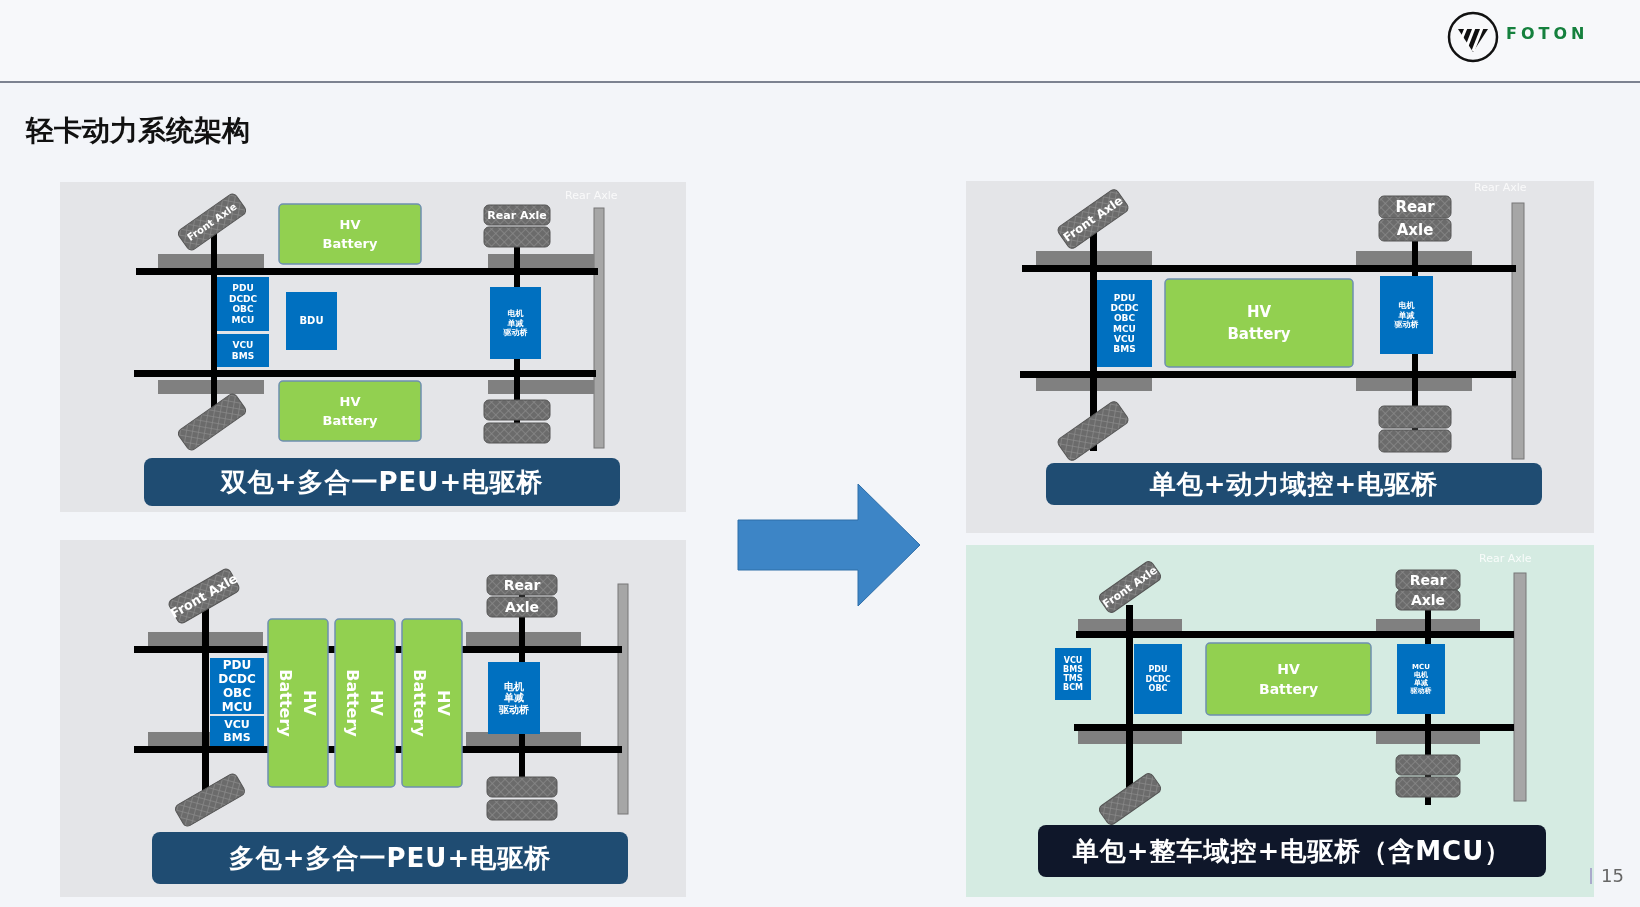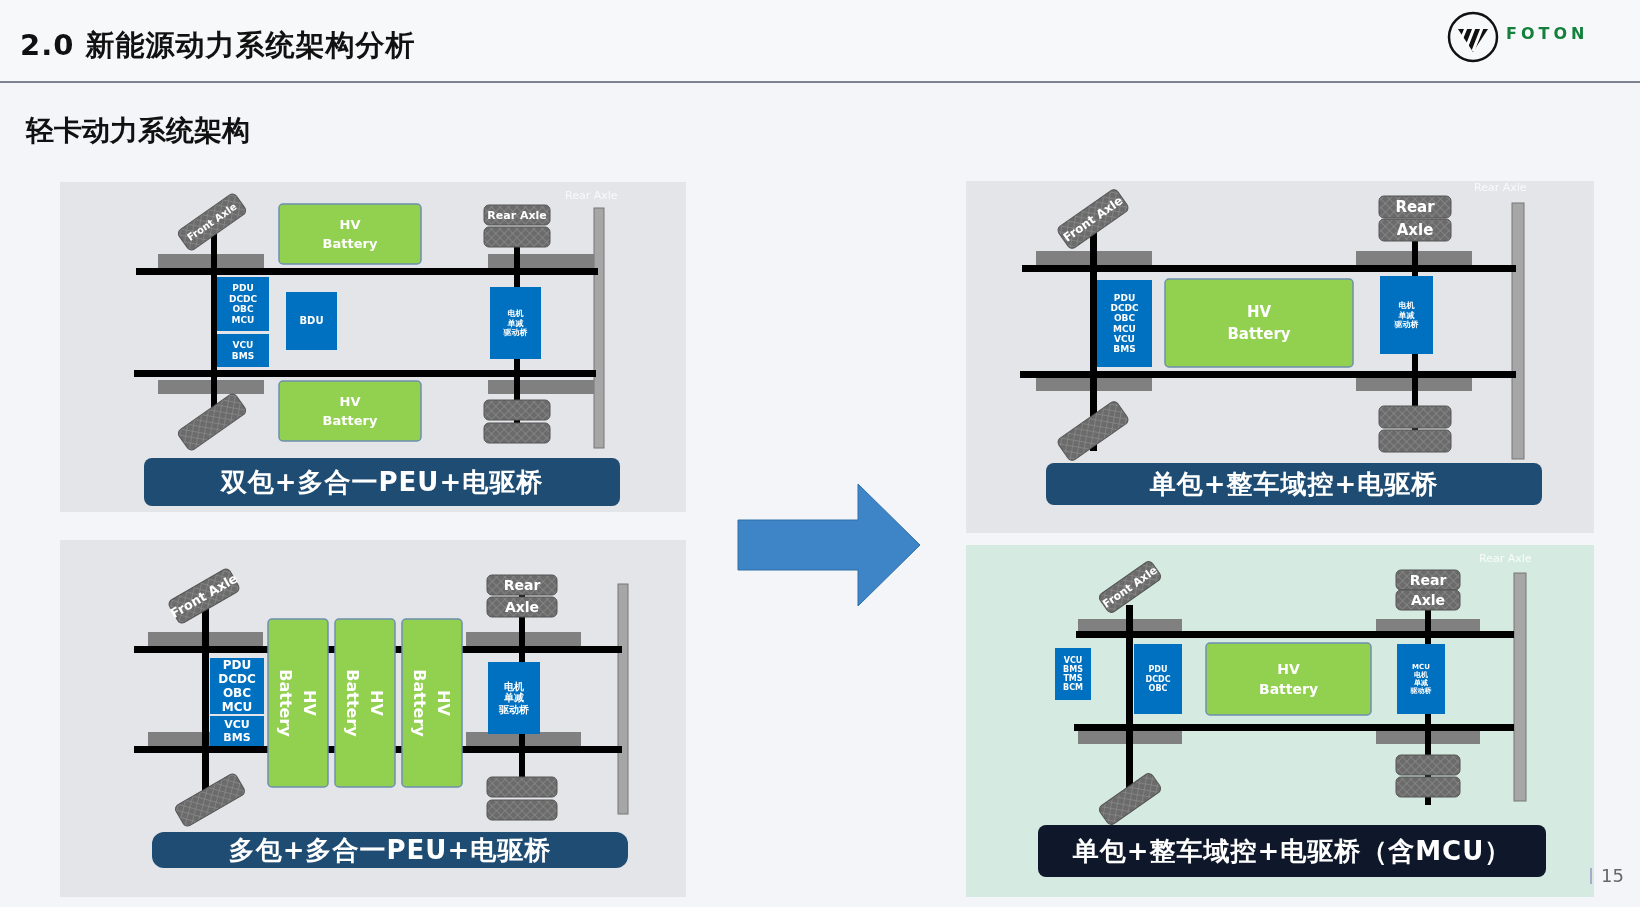--- a/index.html
+++ b/index.html
@@ -19,21 +19,20 @@
 .caption.green{background:#0f172a}
 .arrow{position:absolute;left:736px;top:482px}
 .page-num{position:absolute;left:1601px;top:865px;font-size:18px;color:#666}
 .page-bar{position:absolute;left:1590px;top:868px;width:2px;height:16px;background:#aac}
 svg text{font-family:"DejaVu Sans","Liberation Sans",sans-serif}
 </style>
 </head>
 <body>
 
 <div class="header">
-  <div class="title">2.0 新能源动力系统架构分析</div>
   <svg class="logo" viewBox="0 0 54 54">
     <circle cx="27" cy="27" r="24" fill="none" stroke="#111" stroke-width="2.5"></circle>
     <path d="M12 19 L42 19 L27 42 Z" fill="#111"></path>
     <path d="M20 18 L15 30" stroke="#fff" stroke-width="3"></path>
     <path d="M28 18 L21 36" stroke="#fff" stroke-width="3"></path>
     <path d="M36 18 L27 41" stroke="#fff" stroke-width="3"></path>
   </svg>
   <div class="logo-text">FOTON</div>
 </div>
 <div class="rule"></div>
@@ -163,21 +162,21 @@
       <text x="177" y="156.9" text-anchor="middle" font-size="12" font-weight="bold" fill="#fff">OBC</text>
       <text x="177" y="170.70000000000002" text-anchor="middle" font-size="12" font-weight="bold" fill="#fff">MCU</text>
       <rect x="150" y="176" width="54" height="30" fill="#0070c0"></rect>
       <text x="177" y="188.34166666666667" text-anchor="middle" font-size="11" font-weight="bold" fill="#fff">VCU</text>
       <text x="177" y="200.99166666666667" text-anchor="middle" font-size="11" font-weight="bold" fill="#fff">BMS</text>
       <rect x="428" y="122" width="52" height="72" fill="#0070c0"></rect>
       <text x="454" y="149.83333333333334" text-anchor="middle" font-size="10" font-weight="bold" fill="#fff">电机</text>
       <text x="454" y="161.33333333333334" text-anchor="middle" font-size="10" font-weight="bold" fill="#fff">单减</text>
       <text x="454" y="172.83333333333334" text-anchor="middle" font-size="10" font-weight="bold" fill="#fff">驱动桥</text>
     </svg>
-  <div class="caption navy" style="left:92px;top:292px;width:476px;height:36px;border-radius:12px;">多包+多合一PEU+电驱桥</div>
+  <div class="caption navy" style="left:92px;top:292px;width:476px;height:52px;">多包+多合一PEU+电驱桥</div>
 </div>
 
 <svg class="arrow" width="186" height="126">
   <polygon points="2,38 122,38 122,2 184,63 122,124 122,88 2,88" fill="#3d85c6" stroke="#2f6ea8" stroke-width="1"></polygon>
 </svg>
 
 <div class="panel" style="left:966px;top:181px;width:628px;height:352px;">
   <svg class="diagram" width="628" height="352" id="svg2">
       <defs>
         <pattern id="hatch2" width="6" height="6" patternUnits="userSpaceOnUse" patternTransform="rotate(45)">
@@ -225,21 +224,21 @@
       <text x="158.5" y="129.975" text-anchor="middle" font-size="9" font-weight="bold" fill="#fff">DCDC</text>
       <text x="158.5" y="140.325" text-anchor="middle" font-size="9" font-weight="bold" fill="#fff">OBC</text>
       <text x="158.5" y="150.675" text-anchor="middle" font-size="9" font-weight="bold" fill="#fff">MCU</text>
       <text x="158.5" y="161.025" text-anchor="middle" font-size="9" font-weight="bold" fill="#fff">VCU</text>
       <text x="158.5" y="171.375" text-anchor="middle" font-size="9" font-weight="bold" fill="#fff">BMS</text>
       <rect x="414" y="95" width="53" height="78" fill="#0070c0"></rect>
       <text x="440.5" y="127.46666666666667" text-anchor="middle" font-size="8" font-weight="bold" fill="#fff">电机</text>
       <text x="440.5" y="136.66666666666666" text-anchor="middle" font-size="8" font-weight="bold" fill="#fff">单减</text>
       <text x="440.5" y="145.86666666666667" text-anchor="middle" font-size="8" font-weight="bold" fill="#fff">驱动桥</text>
     </svg>
-  <div class="caption navy" style="left:80px;top:282px;width:496px;height:42px;">单包+整车域控+电驱桥</div>
+  <div class="caption navy" style="left:80px;top:282px;width:496px;height:42px;">单包+动力域控+电驱桥</div>
 </div>
 
 <div class="panel green" style="left:966px;top:545px;width:628px;height:352px;">
   <svg class="diagram" width="628" height="352" id="svg3">
       <defs>
         <pattern id="hatch3" width="6" height="6" patternUnits="userSpaceOnUse" patternTransform="rotate(45)">
     <rect width="6" height="6" fill="#6b6b6b"></rect>
           <line x1="0" y1="0" x2="0" y2="6" stroke="#8a8a8a" stroke-width="1.5"></line>
     <line x1="0" y1="0" x2="6" y2="0" stroke="#8a8a8a" stroke-width="1.5"></line>
         </pattern>

